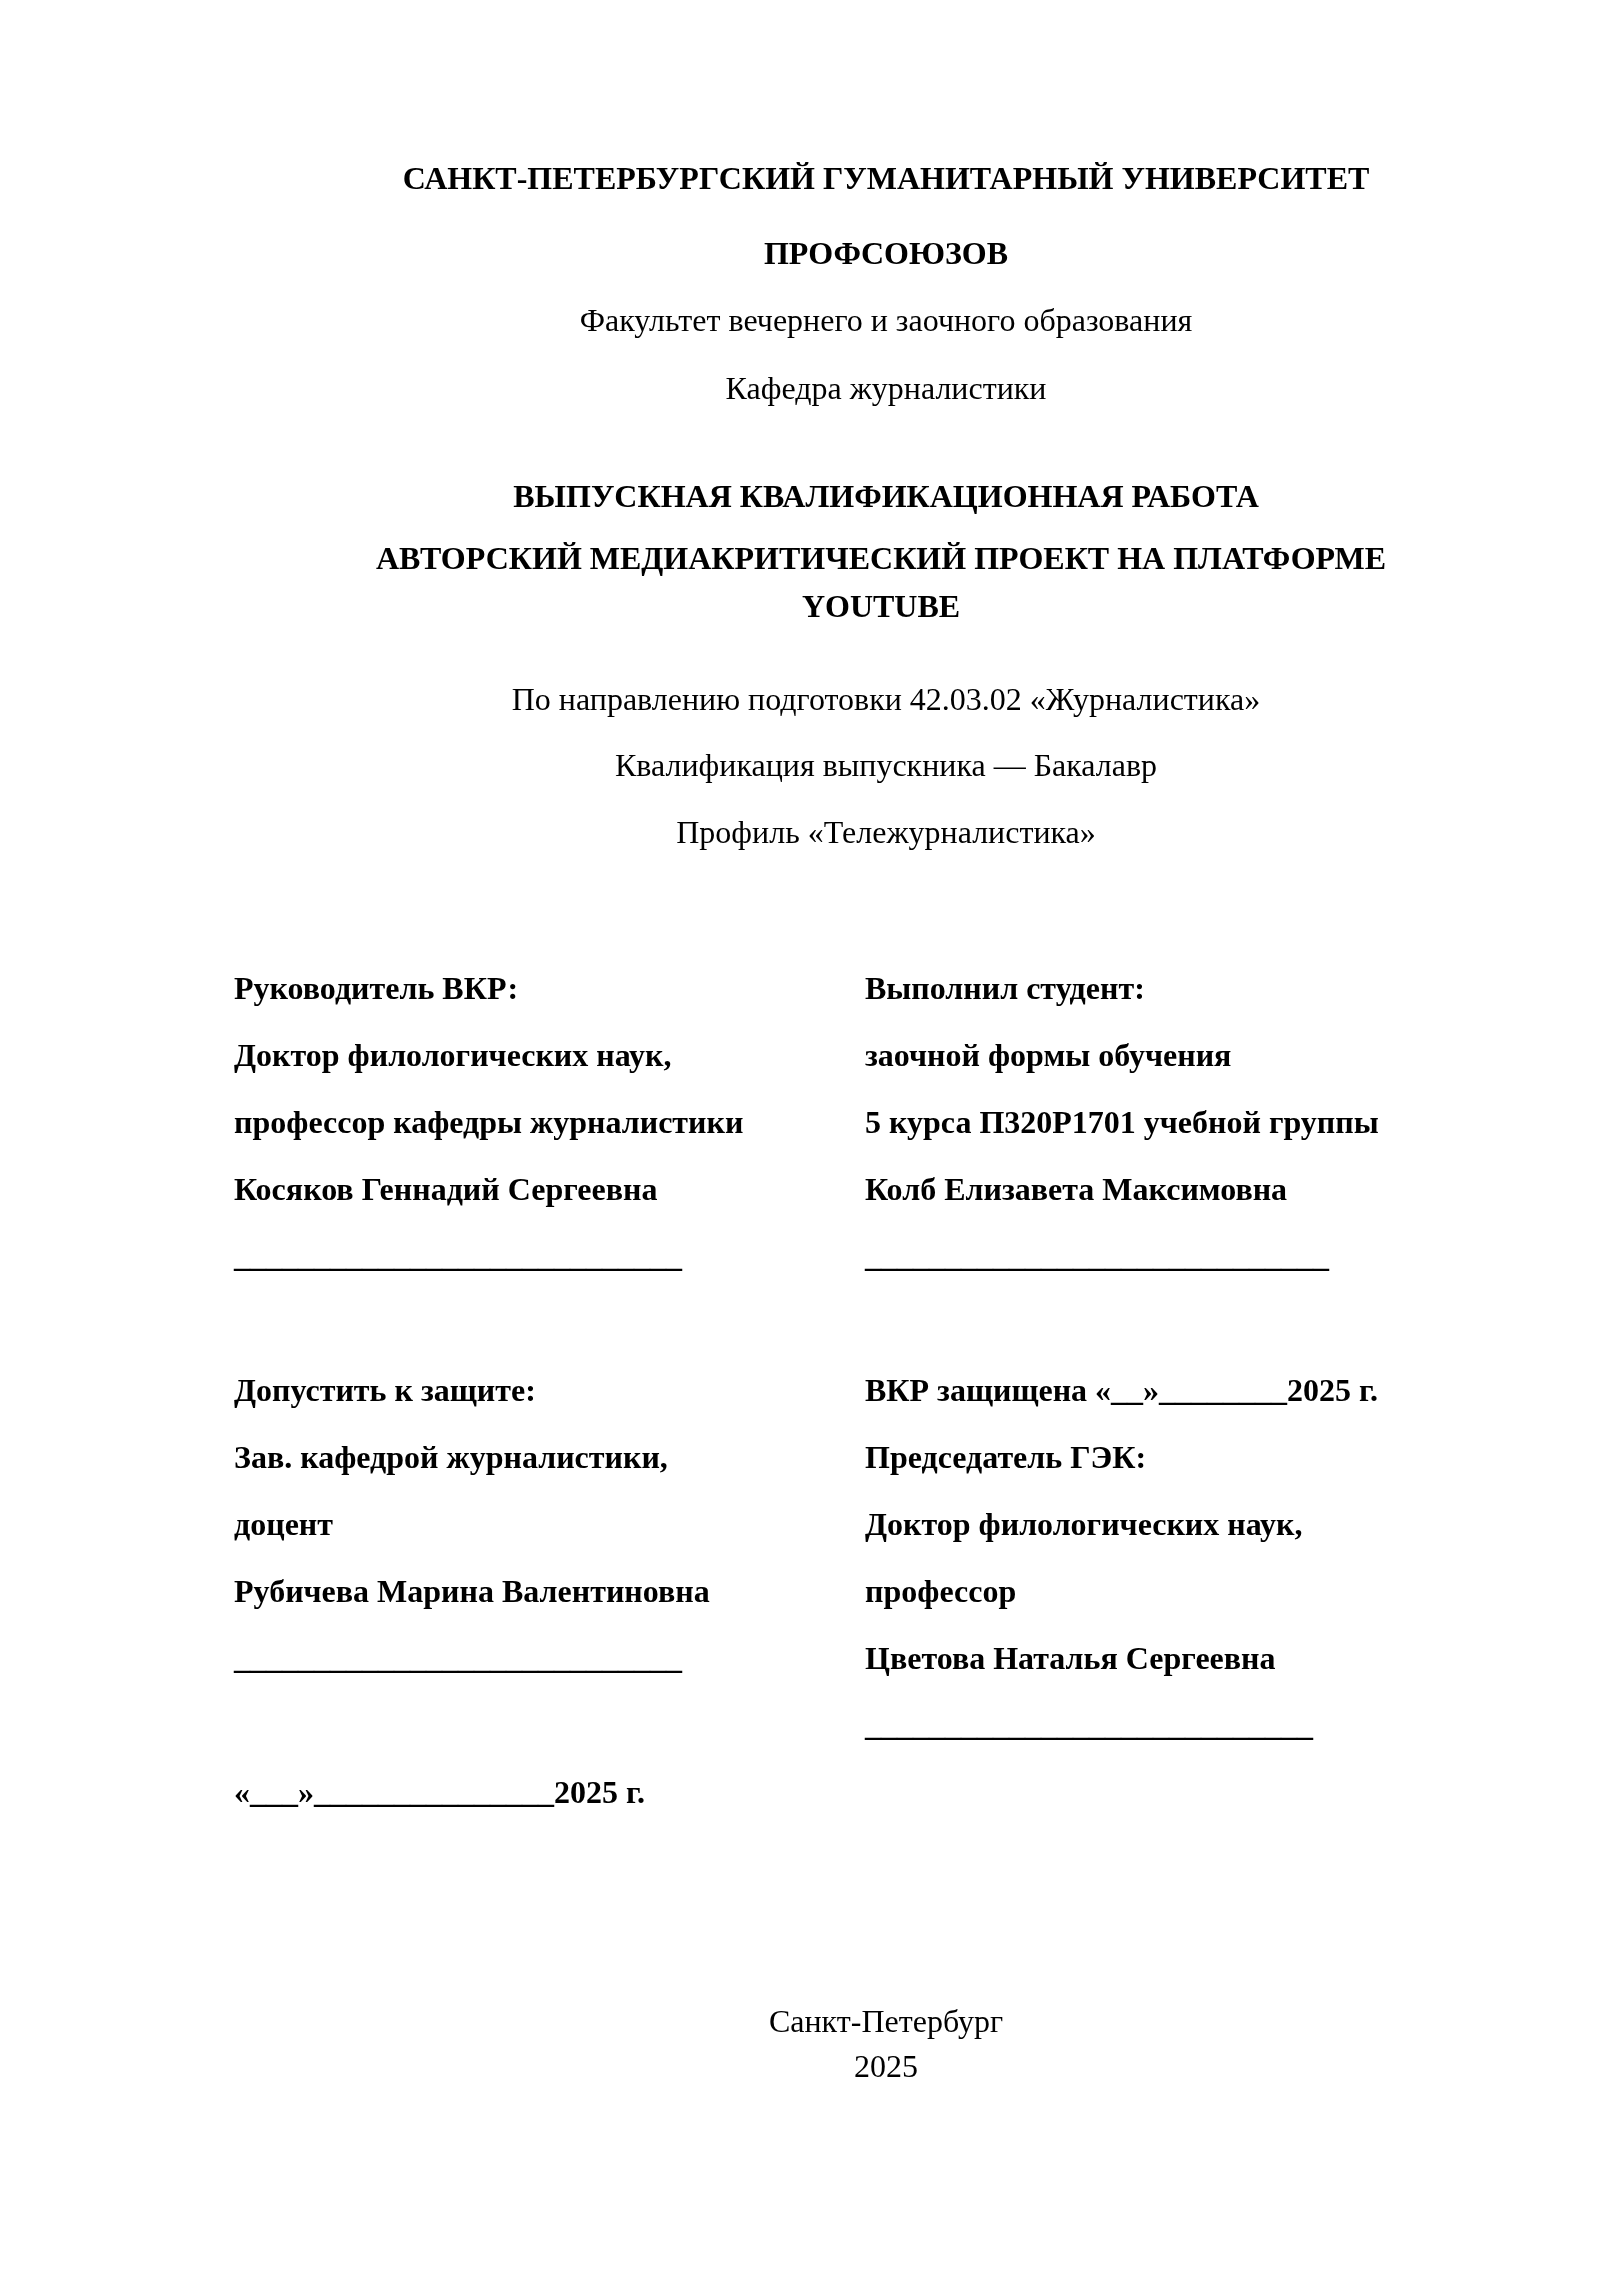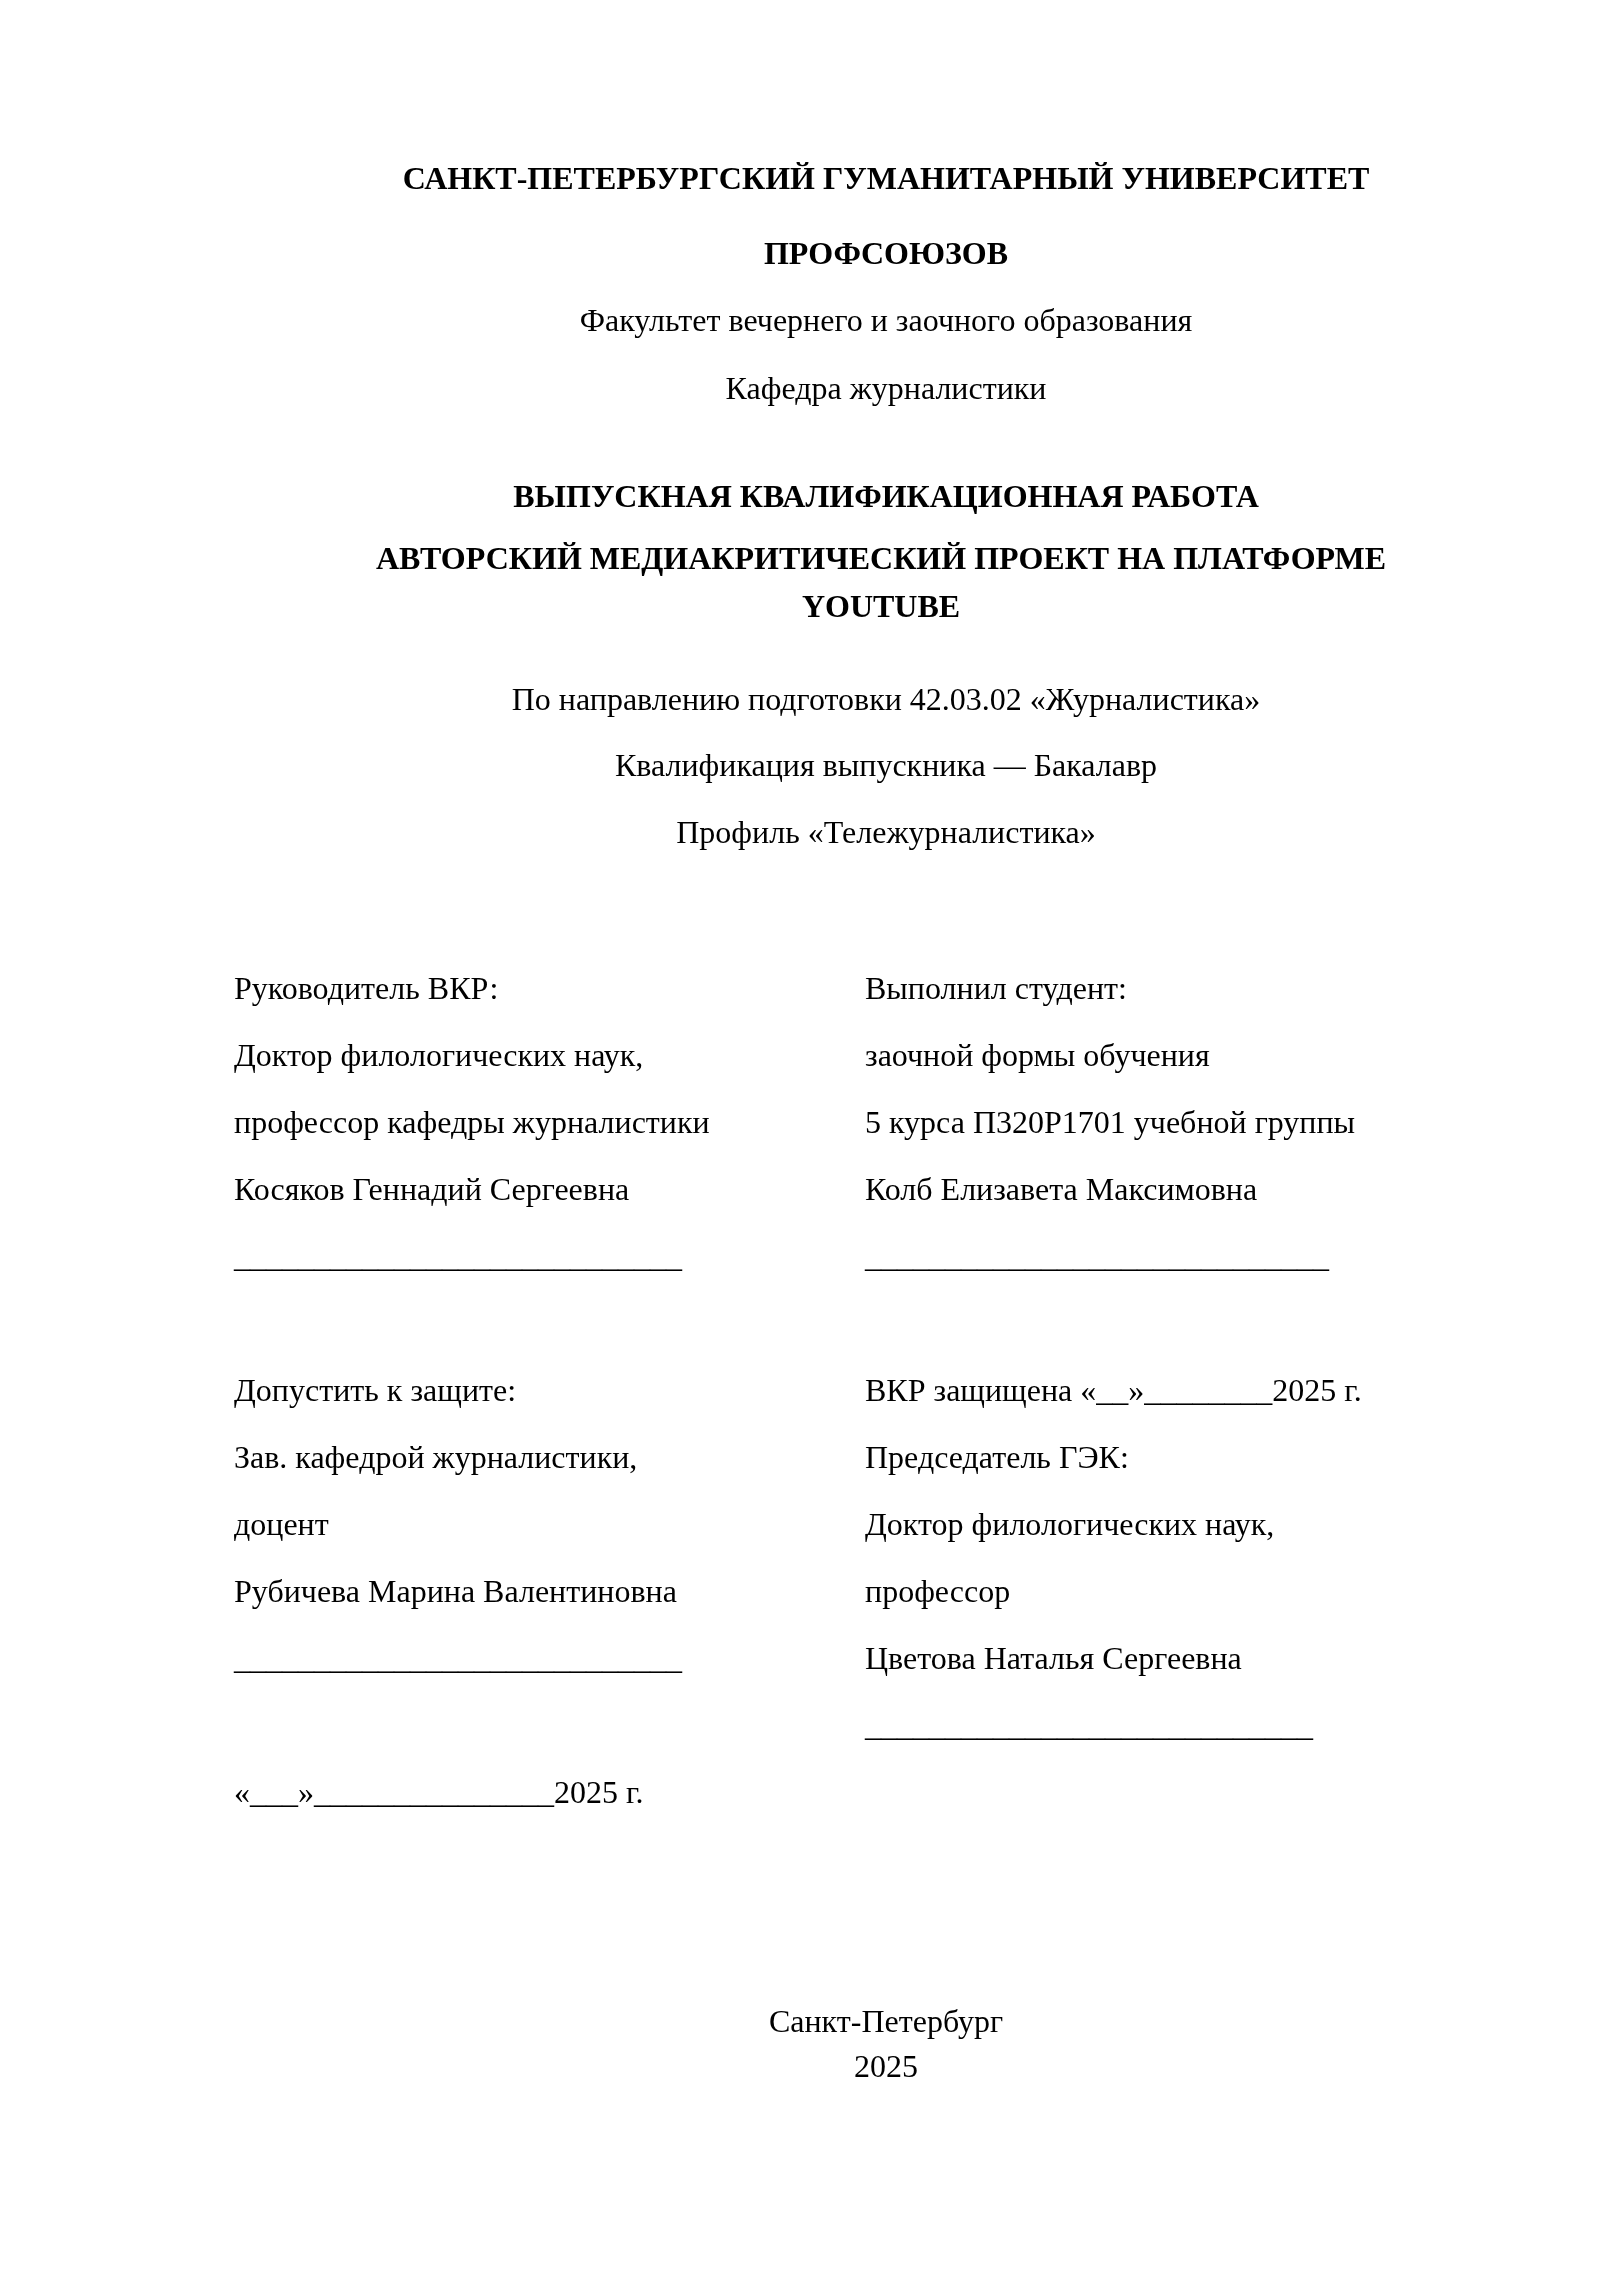--- a/index.html
+++ b/index.html
@@ -32,21 +32,21 @@
     line-height: 48px;
     font-weight: bold;
   }
   .col {
     position: absolute;
     top: 955px;
     line-height: 67px;
   }
   .col-left  { left: 234px;  width: 617px; }
   .col-right { left: 865px; width: 672px; }
-  .line { height: 67px; white-space: nowrap; overflow: visible; }
+  .line { height: 67px; white-space: nowrap; overflow: visible; font-weight: bold; }
   .footer-block {
     position: absolute;
     left: 234px;
     right: 78px;
     top: 1999px;
     text-align: center;
     line-height: 45px;
   }
 </style>
 </head>

